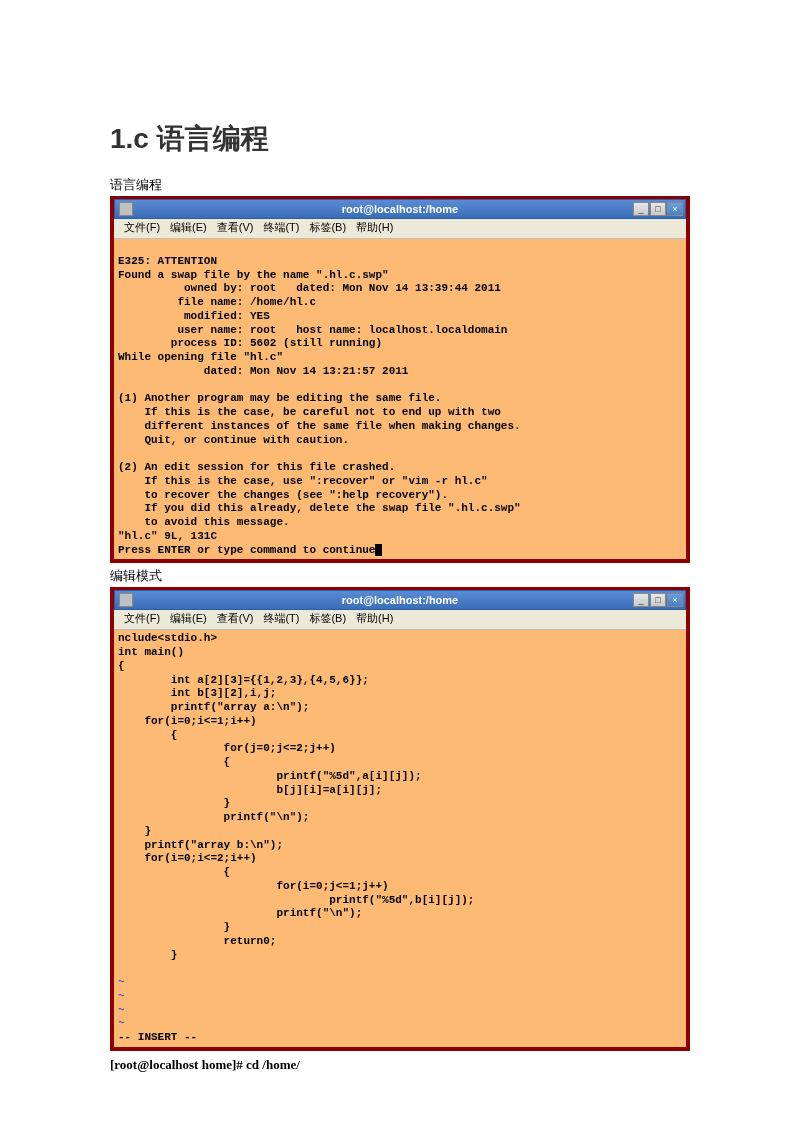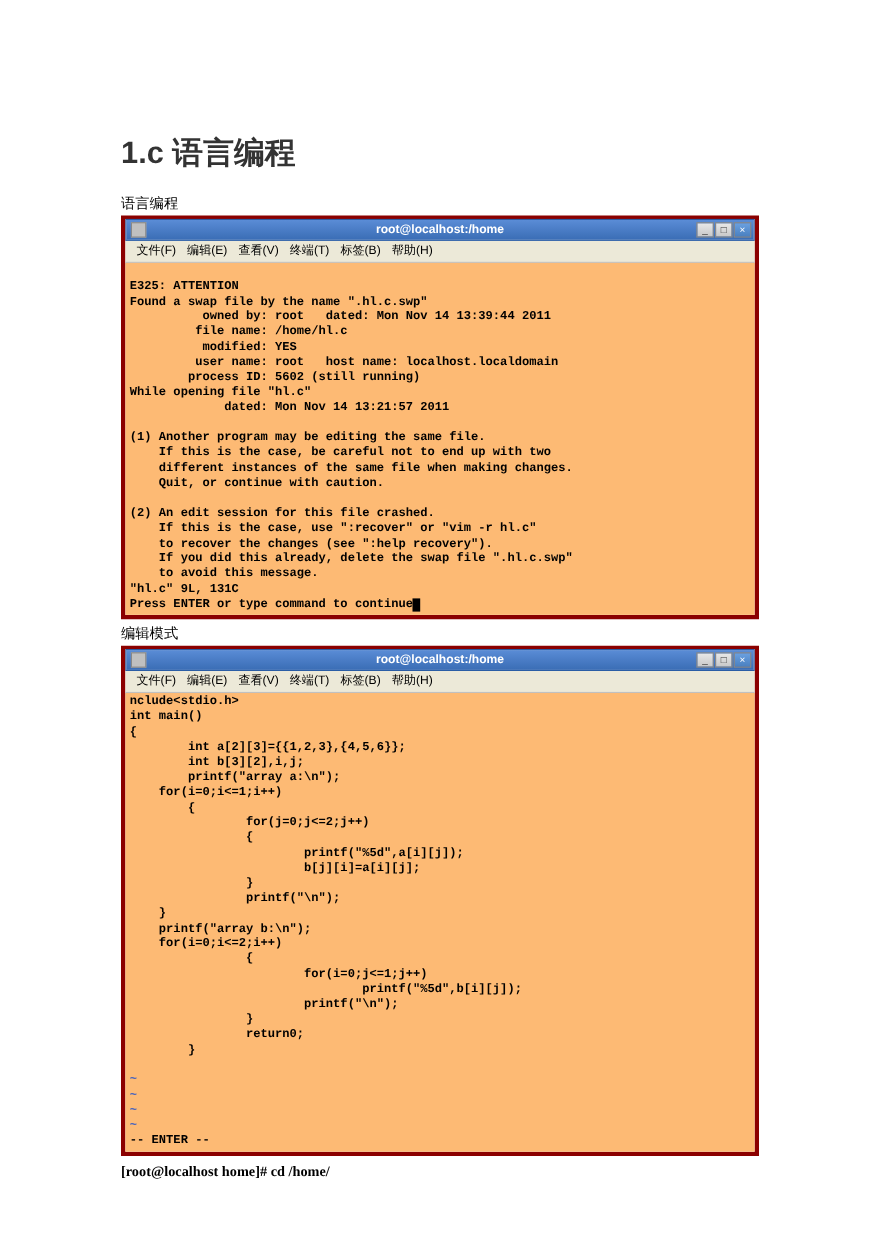--- a/index.html
+++ b/index.html
@@ -202,16 +202,16 @@
                                 printf("%5d",b[i][j]);
                         printf("\n");
                 }
                 return0;
         }
 </span>
 <span class="tilde">~</span>
 <span class="tilde">~</span>
 <span class="tilde">~</span>
 <span class="tilde">~</span>
-<span>-- ENTER --</span></div>
+<span>-- INSERT --</span></div>
 </div>
 
 <div class="cmd-line">[root@localhost home]# cd /home/</div>
 
 </body></html>

